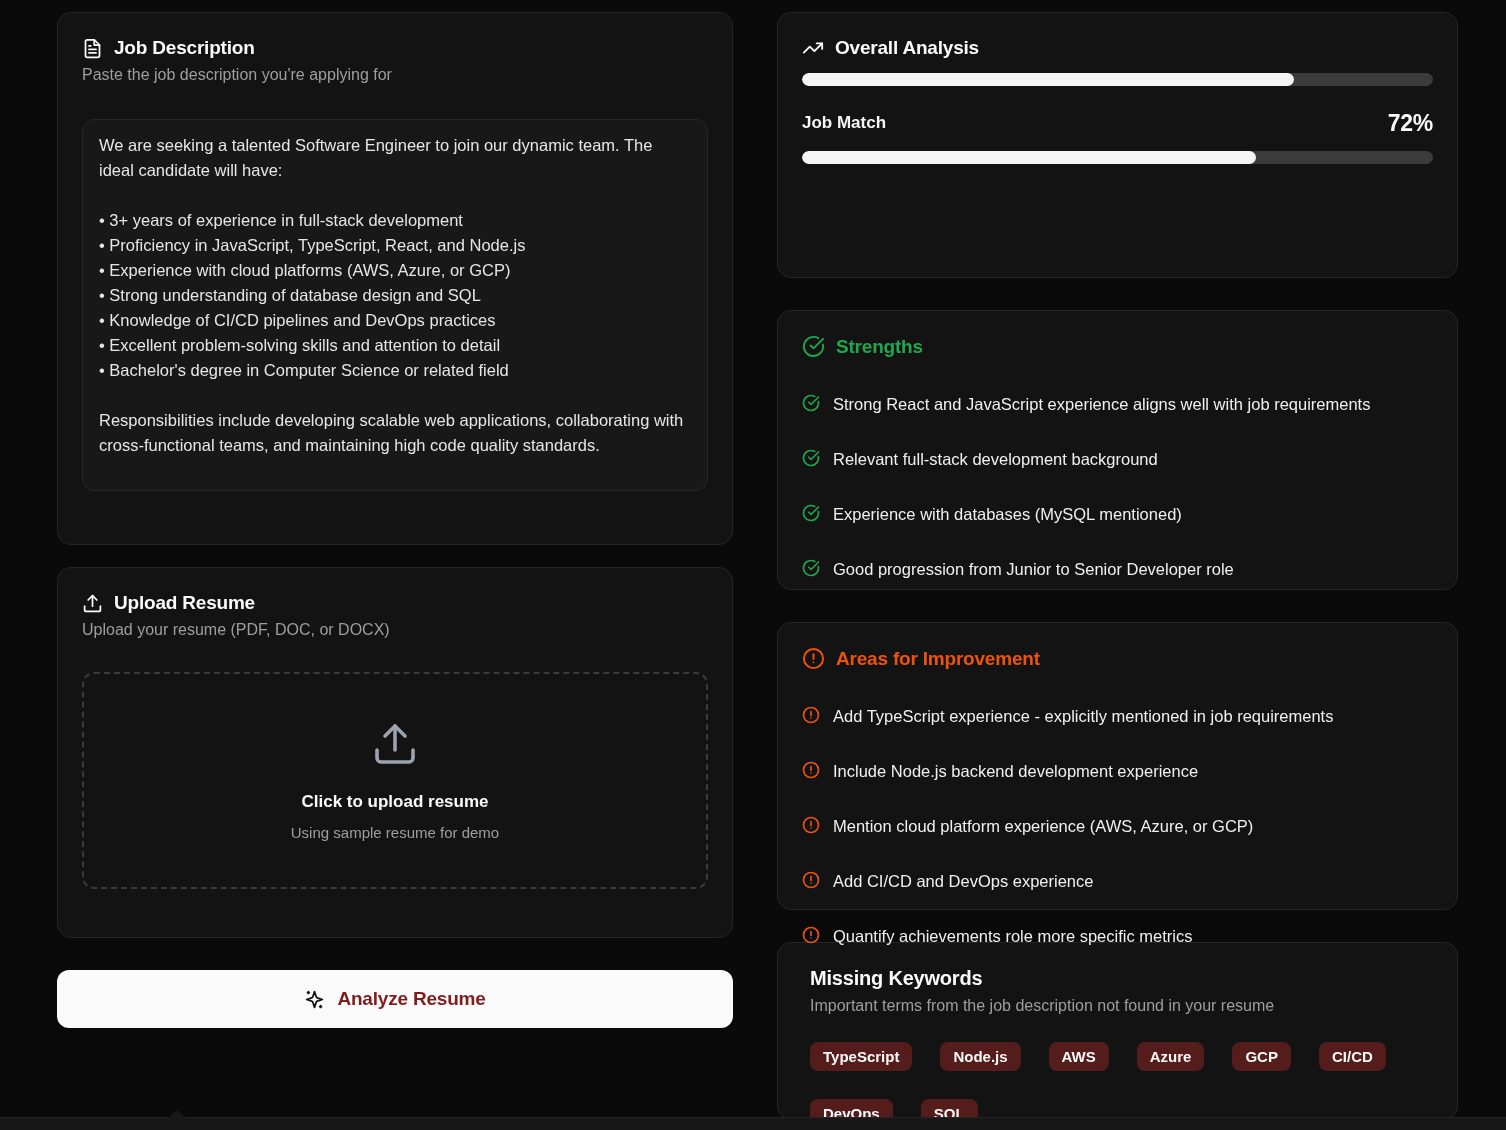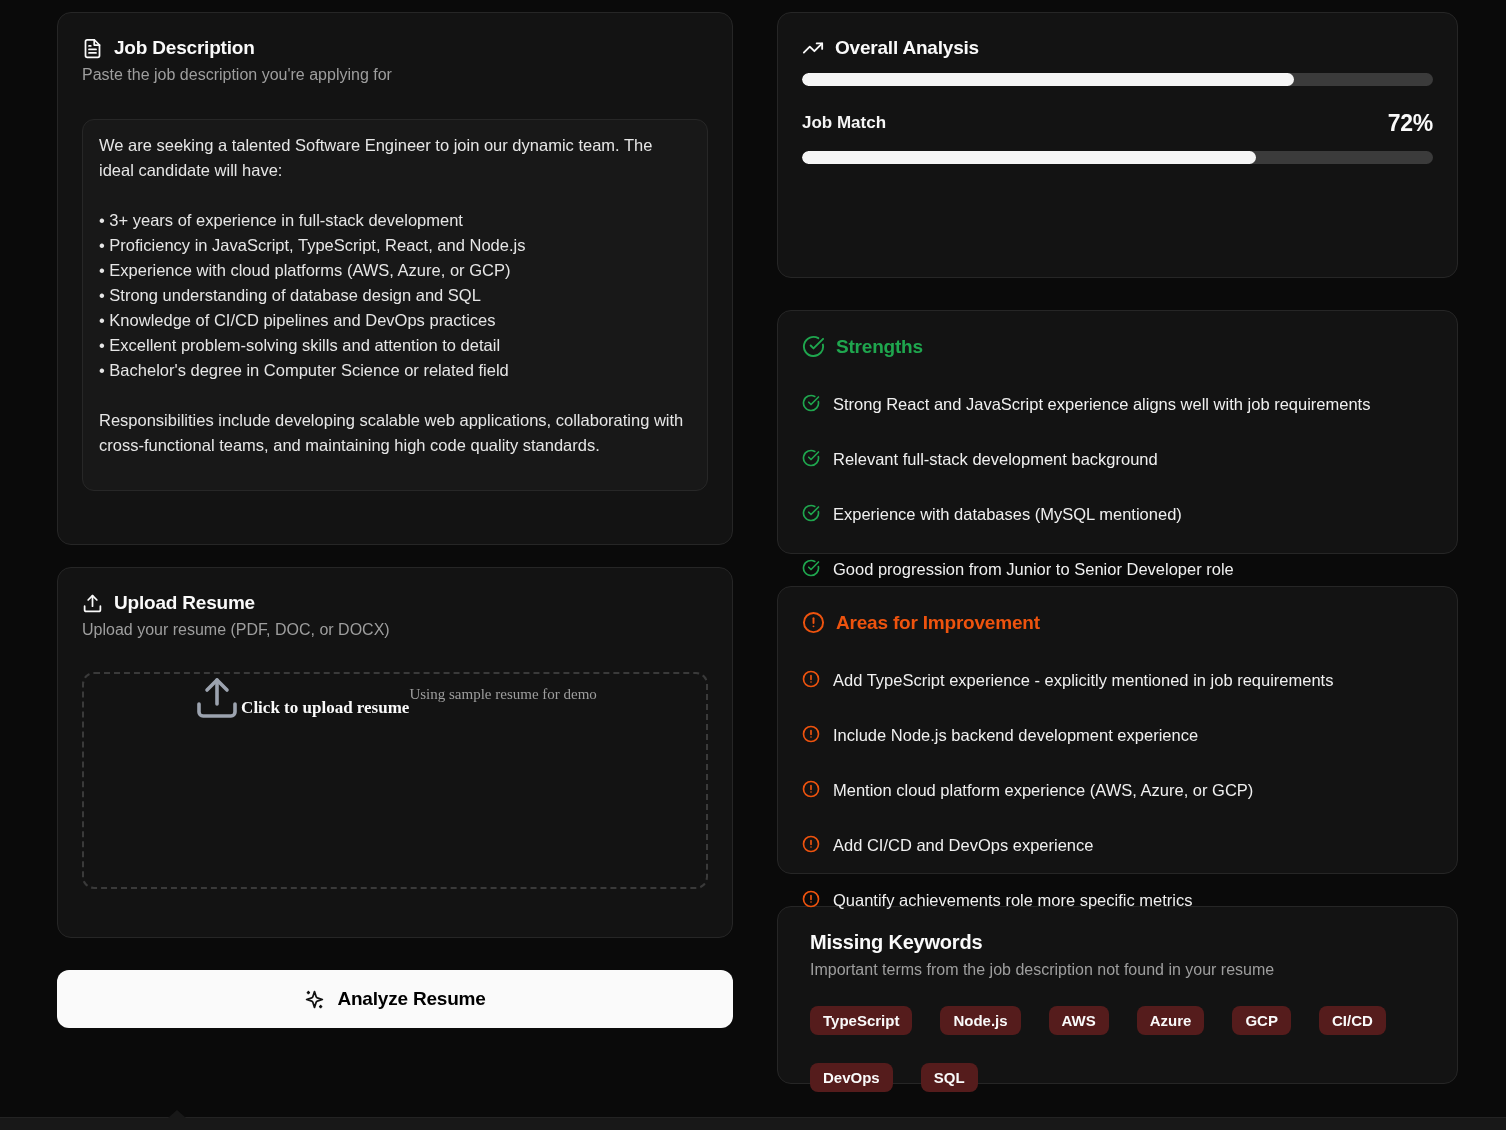--- a/index.html
+++ b/index.html
@@ -37,51 +37,51 @@
     background:#181818; border:1px solid #272727; border-radius:12px;
     padding:13px 16px;
     color:#e6e6e6; font-size:16.5px; line-height:25px;
     font-family:"Liberation Sans", sans-serif;
     resize:none; outline:none; overflow:hidden; white-space:pre-wrap;
   }
   .upload-card{ height:371px; margin-bottom:32px; }
   .dropzone{
     margin-top:33px; height:217px;
     border:2px dashed #3a3a3a; border-radius:12px;
-    display:flex; align-items:flex-start; justify-content:center;
-    cursor:pointer; background:transparent;font-family:Liberation Serif, serif;
+    display:flex; flex-direction:column; align-items:center; justify-content:center;
+    cursor:pointer; background:transparent;
   }
   .dropzone .big-upload{ color:#9ca3af; }
   .dz-title{ margin-top:24px; font-size:17px; font-weight:700; color:#fafafa; }
   .dz-note{ margin-top:12px; font-size:15px; color:#9e9e9e; }
   .analyze-btn{
     width:100%; height:58px;
     display:flex; align-items:center; justify-content:center; gap:12px;
-    background:#fafafa; color:#000000;
+    background:#fafafa; color:#7f1d1d;
     border:none; border-radius:12px;
     font-family:"Liberation Sans", sans-serif;
     font-size:19px; font-weight:700; letter-spacing:-0.2px;
     cursor:pointer;
   }
 
   
   .overall-card{ height:266px; margin-bottom:32px; }
   .metric-row{ display:flex; align-items:flex-end; justify-content:space-between; }
   .metric-row.first{ margin-top:36px; }
   .metric-row.second{ margin-top:24px; }
   .metric-label{ font-size:17px; font-weight:600; color:#f5f5f5; padding-bottom:4px; }
   .metric-value-lg{ font-size:30px; font-weight:800; letter-spacing:-0.5px; }
   .metric-value-md{ font-size:23px; font-weight:800; letter-spacing:-0.3px; }
   .progress{
     margin-top:14px; height:13px; border-radius:7px;
     background:#3b3b3b; overflow:hidden;
   }
   .progress > .fill{ height:100%; border-radius:7px; background:var(--progress_fill,#f5f5f5); }
 
-  .strengths-card{ height:244px; margin-bottom:32px; }
+  .strengths-card{ height:280px; margin-bottom:32px; }
   .strengths-card .card-title{ color:var(--green,#1fa64e); }
   .green{ color:var(--green,#1fa64e); }
   .orange{ color:var(--orange,#ee530e); }
   .improve-card{ height:288px; margin-bottom:32px; }
   .improve-card .card-title{ color:var(--orange,#ee530e); }
   .items{ margin-top:33px; display:flex; flex-direction:column; gap:29px; }
   .item{ display:flex; gap:13px; align-items:flex-start; }
   .item .icon{ margin-top:3px; }
   .item-text{ font-size:16.5px; line-height:26px; color:#f0f0f0; }
 

